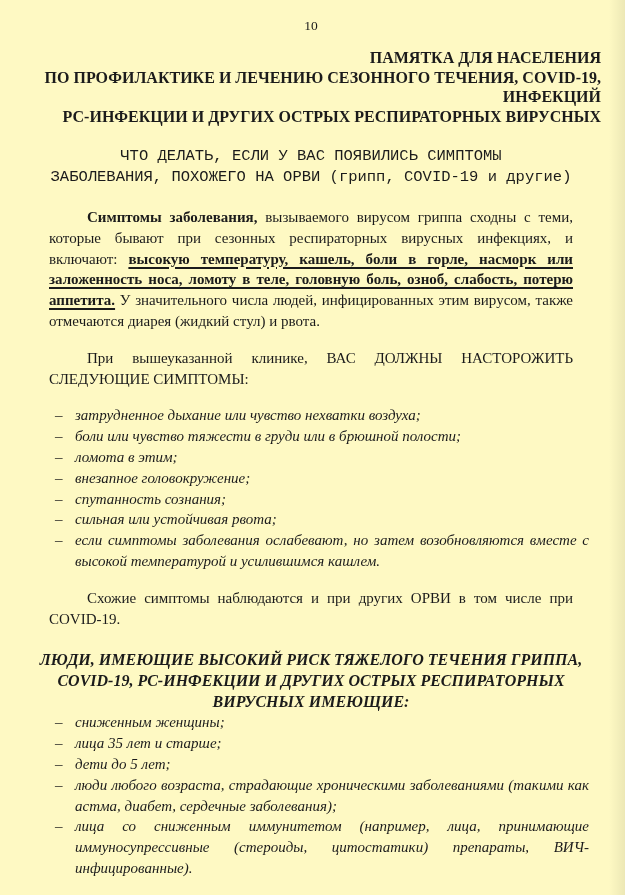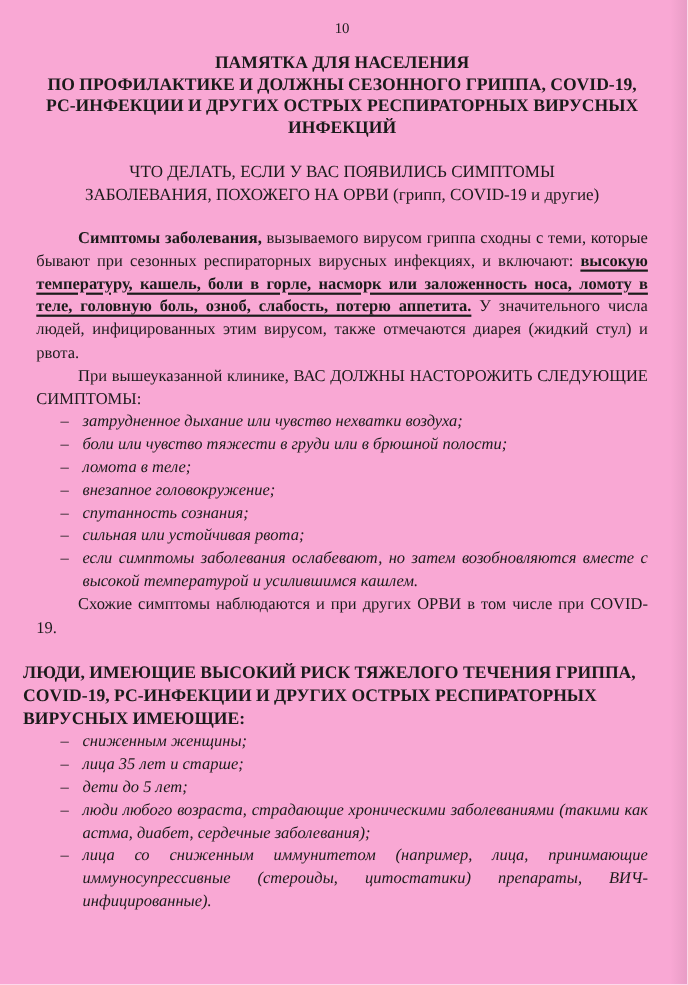--- a/index.html
+++ b/index.html
@@ -1,71 +1,71 @@
 <!DOCTYPE html>
 <html><head>
 <meta charset="utf-8">
 <style>
   html, body { margin: 0; padding: 0; background: #ffffff; }
   .page {
     position: relative;
     width: 625px; height: 895px;
     box-sizing: border-box;
     padding: 18px 36px 0 33px;
-    background: #f9a8d4;
+    background: #fef9c3;
     color: #1b1b1b;
     font-family: "Liberation Serif", "DejaVu Serif", serif;
     overflow: hidden;
   }
   .edge-shade {
     position: absolute; top: 0; right: 0; width: 16px; height: 100%;
     background: linear-gradient(to right, rgba(0,0,0,0), rgba(0,0,0,0.07));
     pointer-events: none;
   }
   .page-number { text-align: center; font-size: 13.5px; line-height: 16px; margin-bottom: 12px; }
   .doc-title {
     margin: 14px -12px 0 -12px;
-    text-align: center; font-weight: bold;
+    text-align: right; font-weight: bold;
     font-size: 16px; line-height: 19.5px;
   }
-  .doc-subtitle { margin: 20px -6px 0 -6px; text-align: center; font-size: 15.5px; line-height: 21px; }
+  .doc-subtitle { margin: 20px -6px 0 -6px; text-align: center; font-size: 15.5px; line-height: 21px; font-family: Liberation Mono, monospace; }
   .para {
-    margin: 0; font-size: 15px; line-height: 20.8px;
+    margin: 16px; font-size: 15px; line-height: 20.8px;
     text-align: justify; text-indent: 38px;
   }
   .para.gap-above { margin-top: 19px; }
   .seg-bold { font-weight: bold; }
   .seg-regular { font-weight: normal; }
   .seg-bold-underline {
     font-weight: bold; text-decoration: underline;
     text-decoration-thickness: 1.5px; text-underline-offset: 3px;
   }
   .bullet-list { font-size: 15px; line-height: 20.8px; }
   .bullet-item { display: flex; }
   .bullet-item .dash { flex: 0 0 auto; width: 20px; margin-left: 22px; }
   .bullet-item .bullet-text { flex: 1; text-align: justify; font-style: italic; }
   .section-heading {
     margin: 20px -12px 0 -12px;
-    font-weight: bold;
-    font-size: 16px; line-height: 21px;
+    text-align: center; font-weight: bold;
+    font-size: 16px; line-height: 21px; font-style: italic;
   }
 </style>
 </head>
 <body>
 
 <div class="page">
   <div class="edge-shade"></div>
 
   <div class="page-number">10</div>
 
   <div class="doc-title">
       <div>ПАМЯТКА ДЛЯ НАСЕЛЕНИЯ</div>
-      <div>ПО ПРОФИЛАКТИКЕ И ДОЛЖНЫ СЕЗОННОГО ГРИППА, COVID-19,</div>
+      <div>ПО ПРОФИЛАКТИКЕ И ЛЕЧЕНИЮ СЕЗОННОГО ТЕЧЕНИЯ, COVID-19,</div>
+      <div>ИНФЕКЦИЙ</div>
       <div>РС-ИНФЕКЦИИ И ДРУГИХ ОСТРЫХ РЕСПИРАТОРНЫХ ВИРУСНЫХ</div>
-      <div>ИНФЕКЦИЙ</div>
     </div>
 
   <div class="doc-subtitle">
       <div>ЧТО ДЕЛАТЬ, ЕСЛИ У ВАС ПОЯВИЛИСЬ СИМПТОМЫ</div>
       <div>ЗАБОЛЕВАНИЯ, ПОХОЖЕГО НА ОРВИ (грипп, COVID-19 и другие)</div>
     </div>
 
   <p class="para gap-above"><span class="seg-bold">Симптомы заболевания,</span><span class="seg-regular"> вызываемого вирусом гриппа сходны с теми, которые бывают при сезонных респираторных вирусных инфекциях, и включают: </span><span class="seg-bold-underline">высокую температуру, кашель, боли в горле, насморк или заложенность носа, ломоту в теле, головную боль, озноб, слабость, потерю аппетита.</span><span class="seg-regular"> У значительного числа людей, инфицированных этим вирусом, также отмечаются диарея (жидкий стул) и рвота.</span></p>
 
   <p class="para">При вышеуказанной клинике, ВАС ДОЛЖНЫ НАСТОРОЖИТЬ СЛЕДУЮЩИЕ СИМПТОМЫ:</p>
@@ -74,21 +74,21 @@
       <div class="bullet-item">
         <span class="dash">–</span>
         <span class="bullet-text">затрудненное дыхание или чувство нехватки воздуха;</span>
       </div>
       <div class="bullet-item">
         <span class="dash">–</span>
         <span class="bullet-text">боли или чувство тяжести в груди или в брюшной полости;</span>
       </div>
       <div class="bullet-item">
         <span class="dash">–</span>
-        <span class="bullet-text">ломота в теле;</span>
+        <span class="bullet-text">ломота в этим;</span>
       </div>
       <div class="bullet-item">
         <span class="dash">–</span>
         <span class="bullet-text">внезапное головокружение;</span>
       </div>
       <div class="bullet-item">
         <span class="dash">–</span>
         <span class="bullet-text">спутанность сознания;</span>
       </div>
       <div class="bullet-item">

